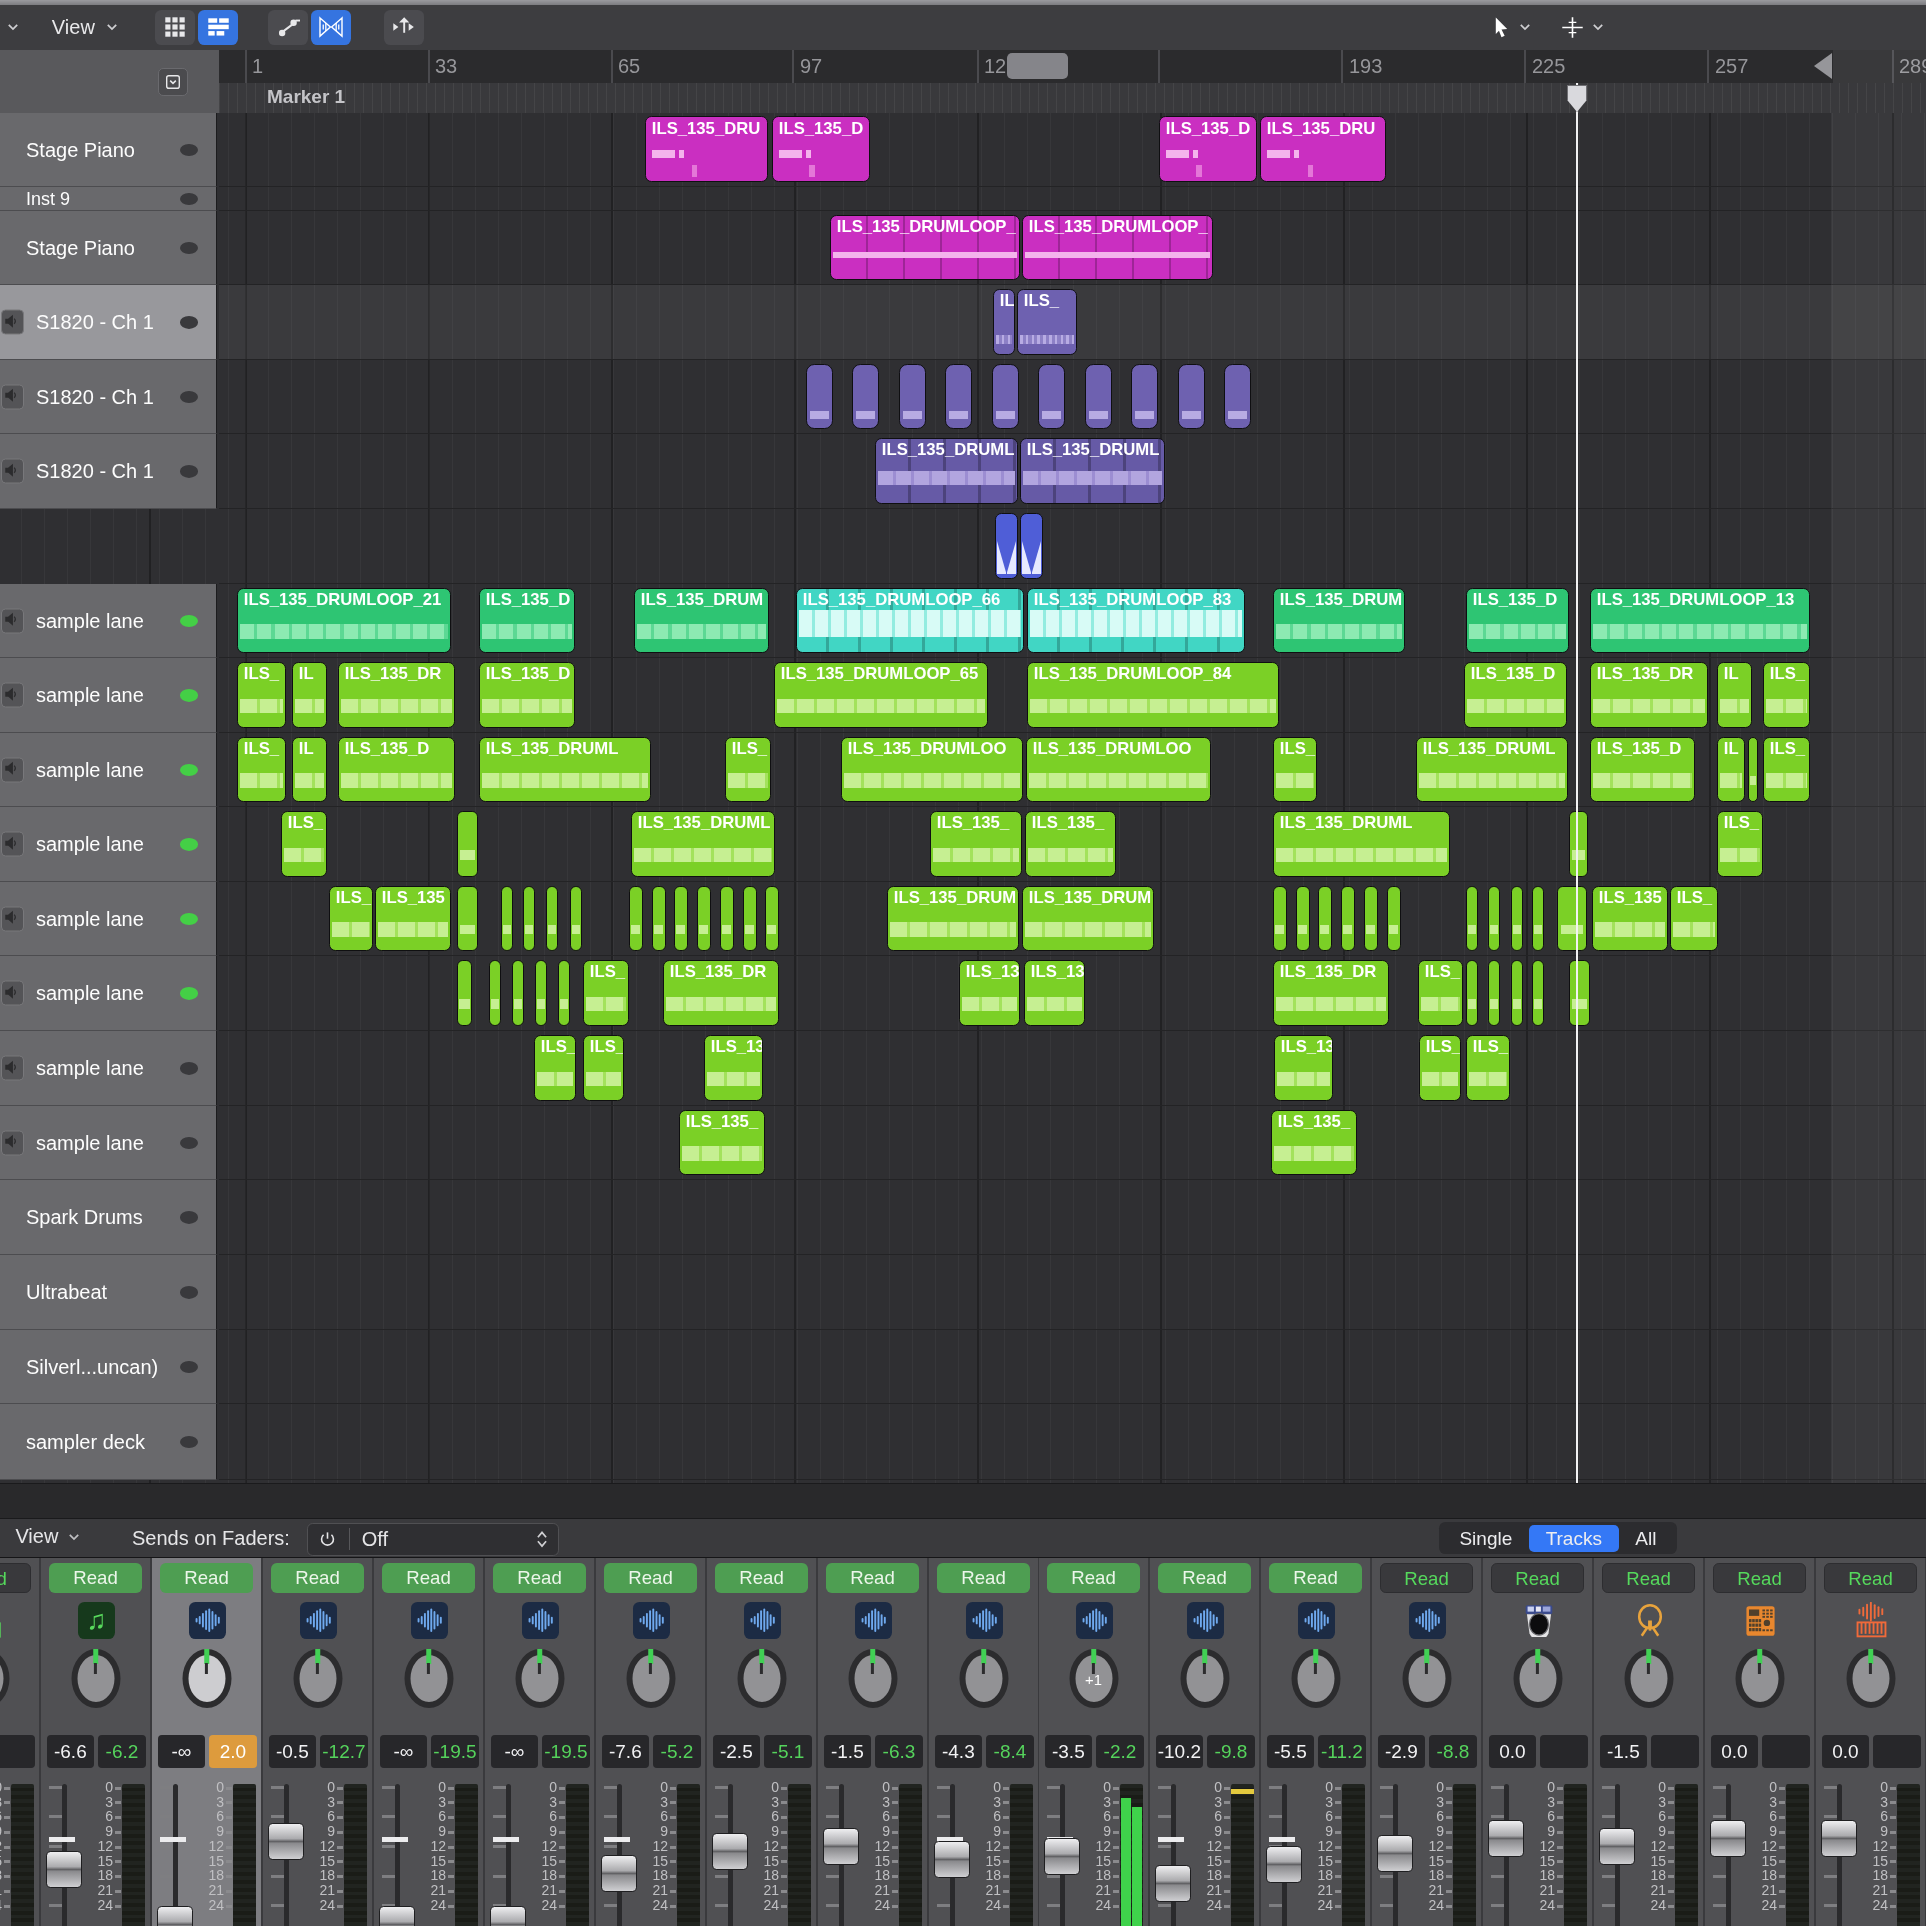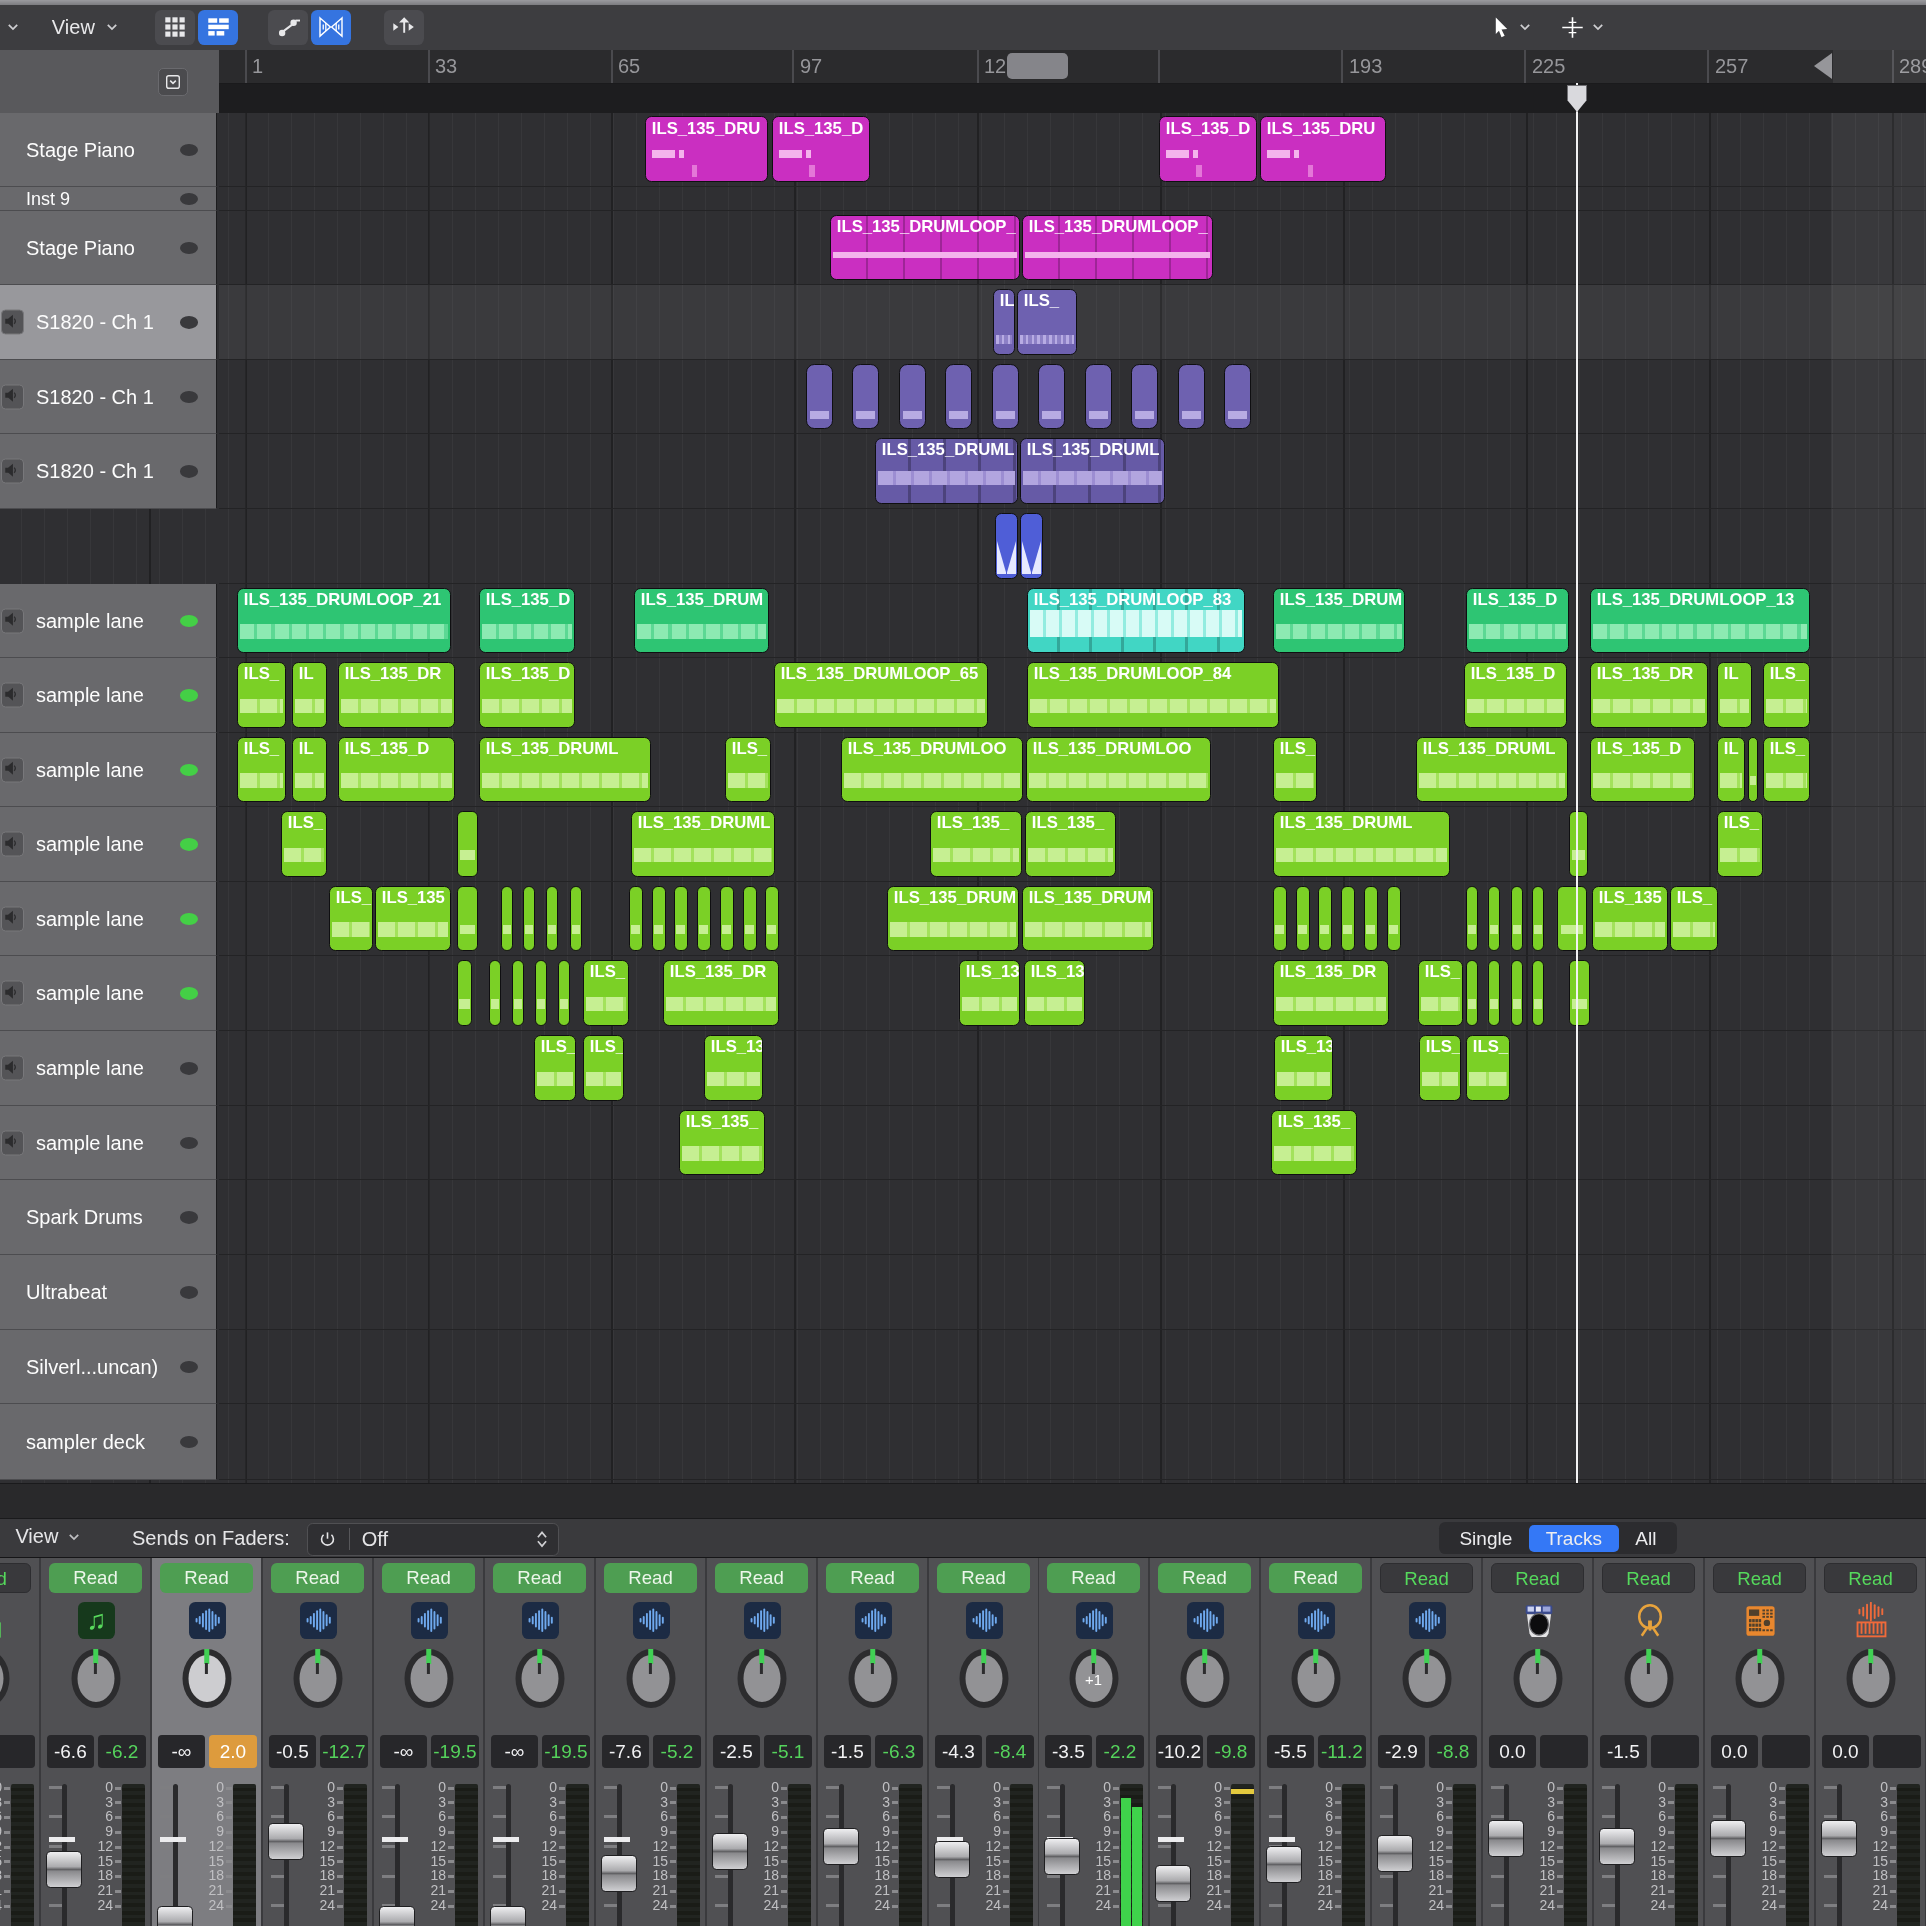--- a/index.html
+++ b/index.html
@@ -227,20 +227,23 @@
       <div class="rtick" style="left: 1305px;"></div>
       <div class="rnum" style="left: 1313px;">225</div>
       <div class="rtick" style="left: 1488px;"></div>
       <div class="rnum" style="left: 1496px;">257</div>
       <div class="rtick" style="left: 1673px;"></div>
       <div class="rnum" style="left: 1680px;">289</div>
       <div id="ruler-selbox" style="left: 788px; width: 61px;"></div>
       <div id="end-marker" style="left: 1595px;"></div>
       <div id="ruler-after" style="width: 93px;"></div>
     </div>
+  <div class="abs" id="marker-strip">
+    <span class="mlabel">Marker 1</span>
+  </div>
 
   <div class="abs" id="tracks">
       <div class="trow" style="height: 74px;">
         <div class="lane">
           <div class="clip t-mag" style="left: 426px; width: 123px;">
             <div class="n1"></div>
             <div class="n2"></div>
             <div class="n3"></div>
             <span class="lbl">ILS_135_DRU</span>
           </div>
@@ -403,20 +406,24 @@
             <div class="band"></div>
             <span class="lbl">ILS_135_DRUMLOOP_21</span>
           </div>
           <div class="clip t-sg" style="left: 260px; width: 96px;">
             <div class="band"></div>
             <span class="lbl">ILS_135_D</span>
           </div>
           <div class="clip t-sg" style="left: 415px; width: 135px;">
             <div class="band"></div>
             <span class="lbl">ILS_135_DRUM</span>
+          </div>
+          <div class="clip t-cy" style="left: 577px; width: 228px;">
+            <div class="band"></div>
+            <span class="lbl">ILS_135_DRUMLOOP_66</span>
           </div>
           <div class="clip t-cy" style="left: 808px; width: 218px;">
             <div class="band"></div>
             <span class="lbl">ILS_135_DRUMLOOP_83</span>
           </div>
           <div class="clip t-sg" style="left: 1054px; width: 132px;">
             <div class="band"></div>
             <span class="lbl">ILS_135_DRUM</span>
           </div>
           <div class="clip t-sg" style="left: 1247px; width: 103px;">

